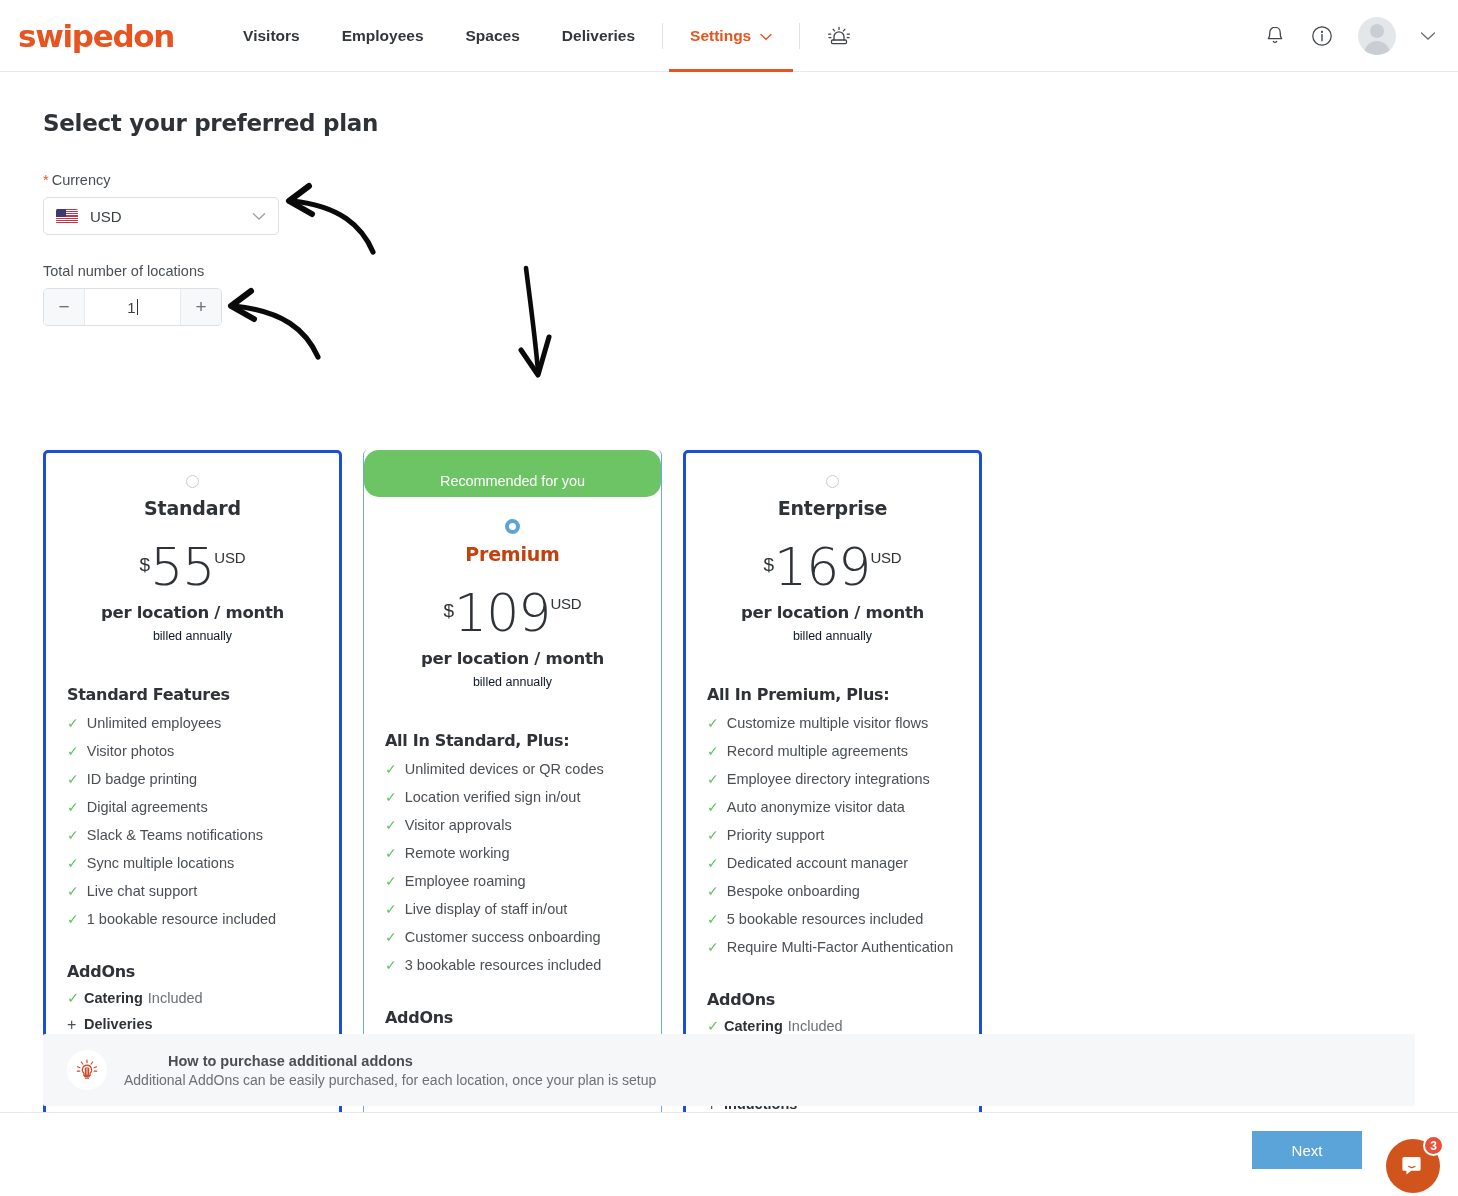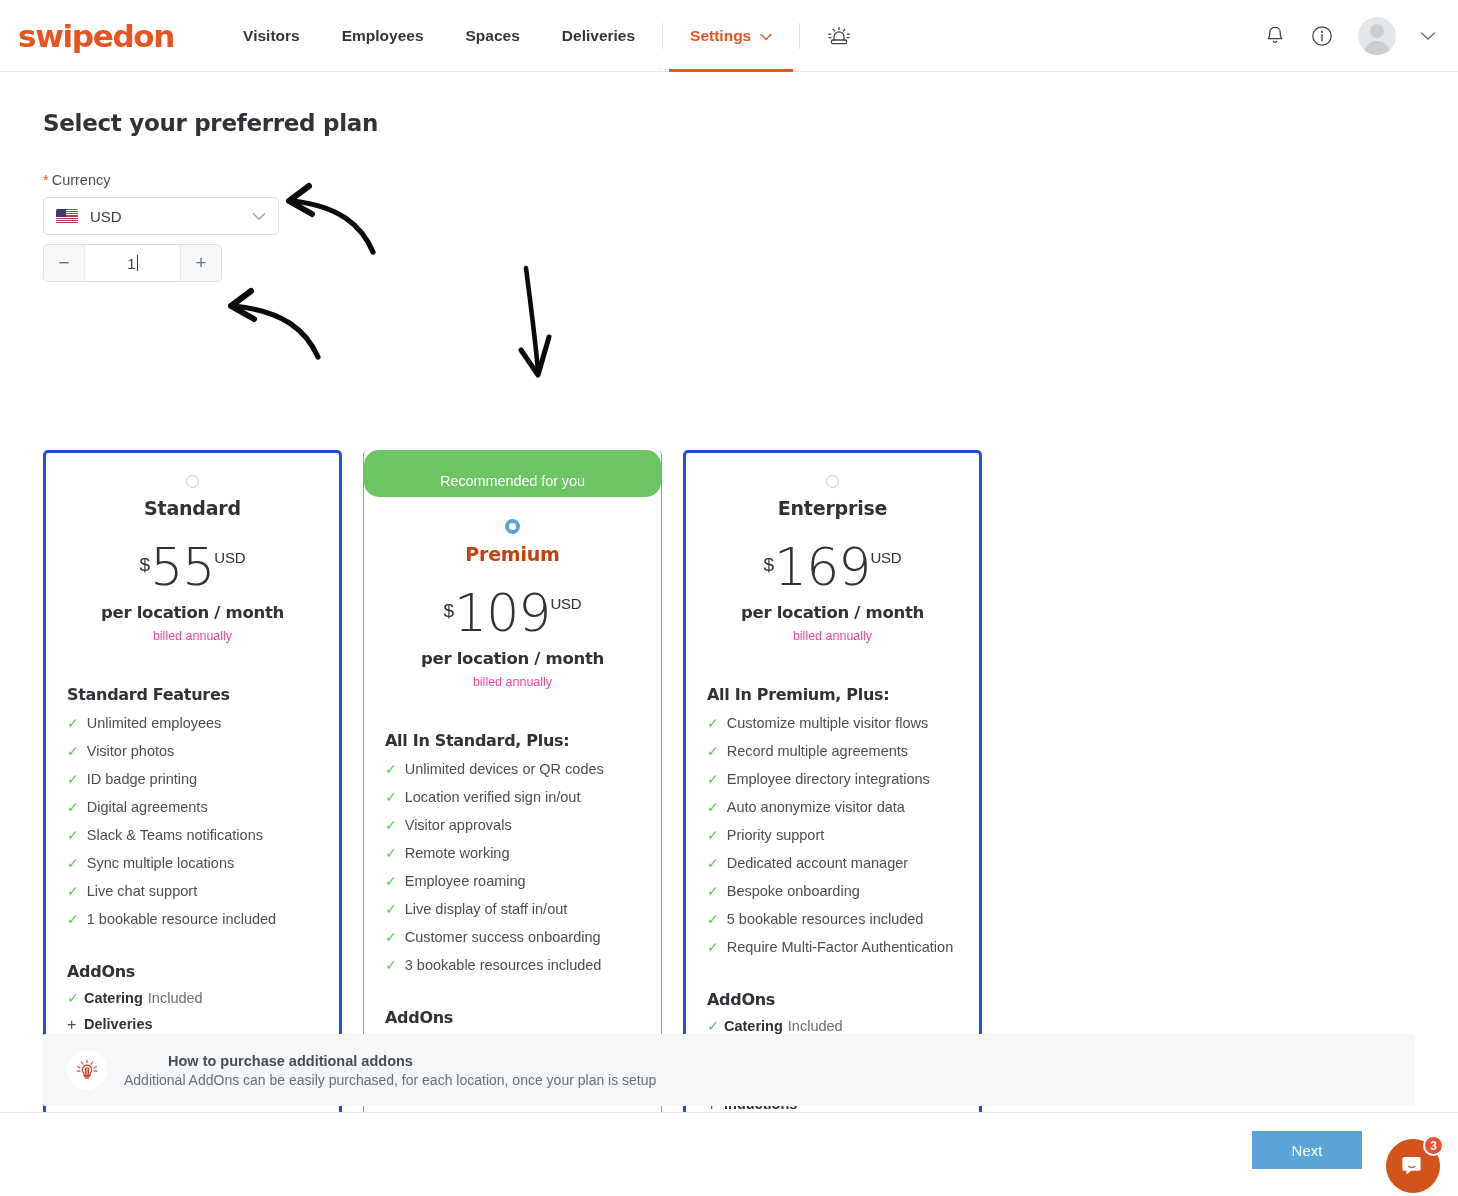--- a/index.html
+++ b/index.html
@@ -134,21 +134,21 @@
   .cur { font-size: 19px; margin-top: 13px; font-weight: 400; color: #2f3337; }
   .amt {
     font-size: 52px; line-height: 52px; font-weight: 300; color: #2f3337;
     letter-spacing: -1px; font-family: "DejaVu Sans", sans-serif;
   }
   .code { font-size: 15px; margin-top: 8px; color: #2f3337; letter-spacing: -0.2px; }
   .per {
     text-align: center; font-size: 16.5px; font-weight: 700; margin-top: 10px;
     color: #2f3337; font-family: "DejaVu Sans", sans-serif; letter-spacing: -0.3px;
   }
-  .billed { text-align: center; font-size: 12.5px; color: #ec4899; margin-top: 7px; }
+  .billed { text-align: center; font-size: 12.5px; color: #0f172a; margin-top: 7px; }
   .sec-title {
     margin: 42px 0 0 21px; font-size: 16px; font-weight: 700; color: #2f3337;
     font-family: "DejaVu Sans", sans-serif; letter-spacing: -0.3px;
   }
   .feat {
     display: flex; align-items: flex-start; margin: 11px 0 0 21px;
     font-size: 14.5px; color: #4a4f54;
   }
   .feat .tick { color: #5cc45c; font-size: 14px; margin-right: 8px; line-height: 17px; }
   .addons-title {
@@ -295,20 +295,21 @@
         <span class="canton"></span>
       </span>
       <span class="val">USD</span>
       <span class="chev">
         <svg width="14" height="9" viewBox="0 0 14 9">
             <path d="M1.5 1.8 L7 7 L12.5 1.8" stroke="#9aa0a6" stroke-width="1.3" fill="none" stroke-linecap="round"></path>
           </svg>
       </span>
     </div>
 
+    <div class="label2">Total number of locations</div>
 
     <div class="stepper">
       <div class="step-btn minus">−</div>
       <div class="step-val">
         <span>1</span>
           <span class="caret"></span>
       </div>
       <div class="step-btn plus">+</div>
     </div>
 

